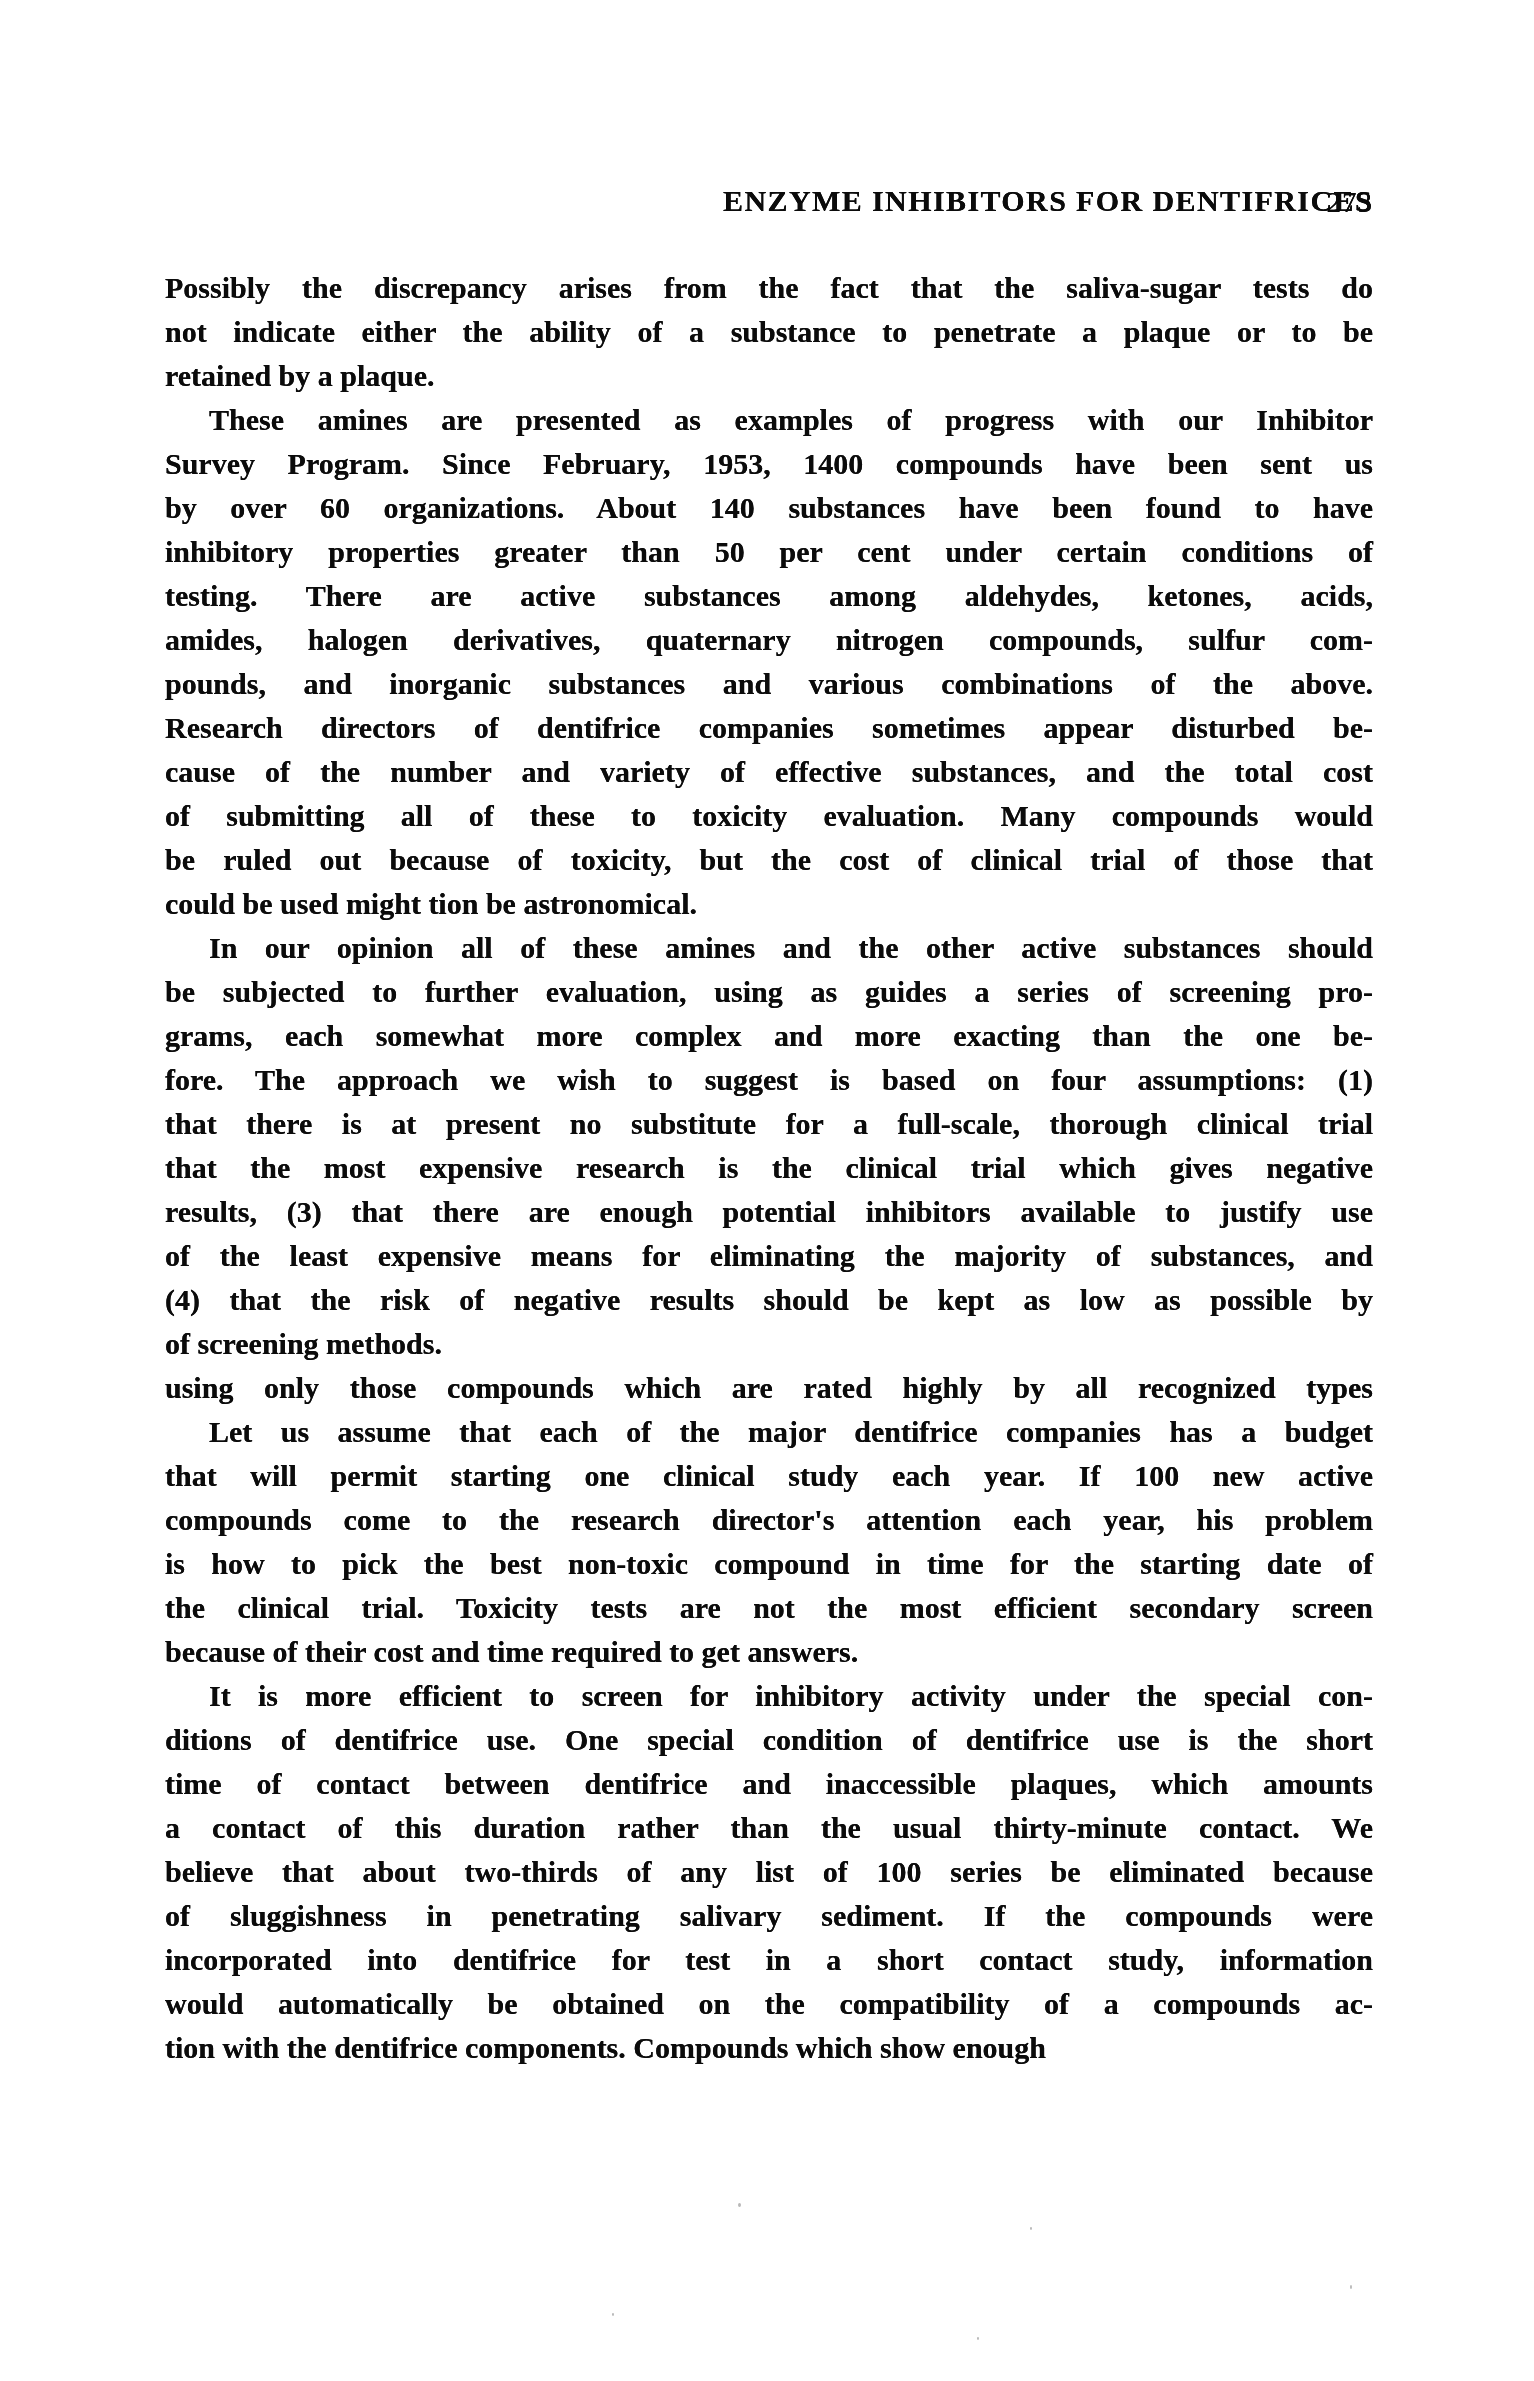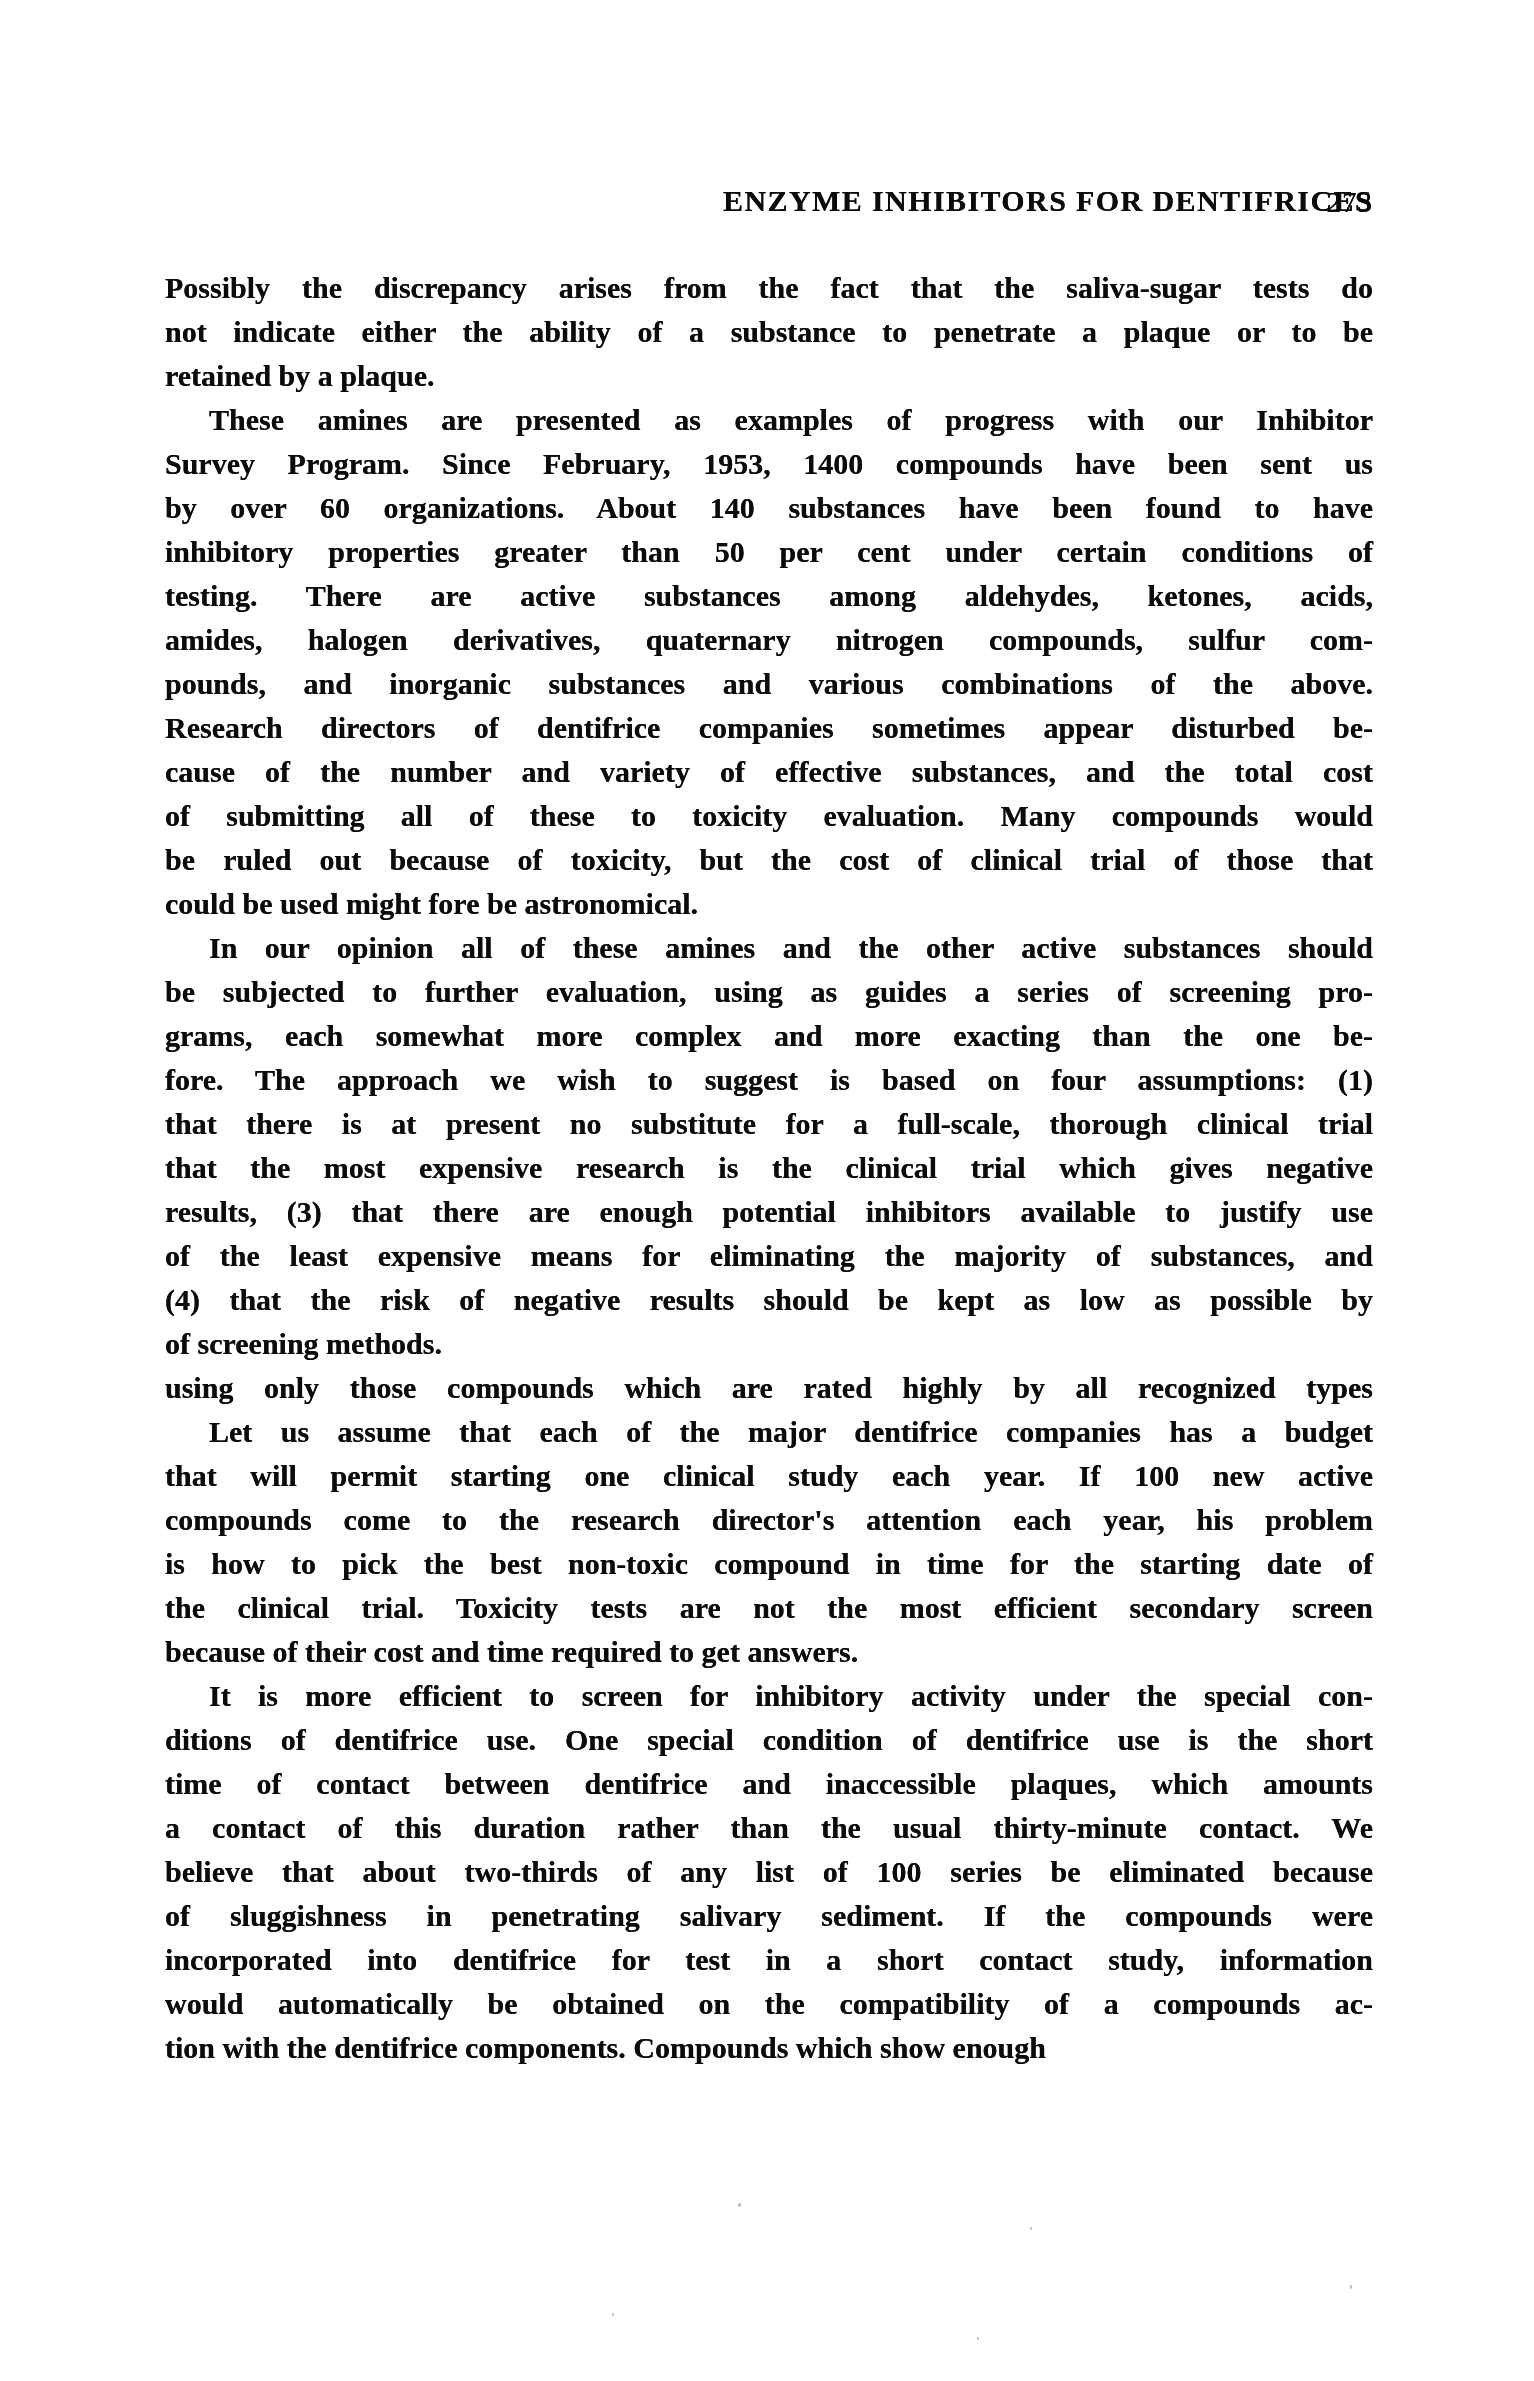--- a/index.html
+++ b/index.html
@@ -81,21 +81,21 @@
     <div class="ln">Survey Program. Since February, 1953, 1400 compounds have been sent us</div>
     <div class="ln">by over 60 organizations. About 140 substances have been found to have</div>
     <div class="ln">inhibitory properties greater than 50 per cent under certain conditions of</div>
     <div class="ln">testing. There are active substances among aldehydes, ketones, acids,</div>
     <div class="ln">amides, halogen derivatives, quaternary nitrogen compounds, sulfur com-</div>
     <div class="ln">pounds, and inorganic substances and various combinations of the above.</div>
     <div class="ln">Research directors of dentifrice companies sometimes appear disturbed be-</div>
     <div class="ln">cause of the number and variety of effective substances, and the total cost</div>
     <div class="ln">of submitting all of these to toxicity evaluation. Many compounds would</div>
     <div class="ln">be ruled out because of toxicity, but the cost of clinical trial of those that</div>
-    <div class="ln last">could be used might fore be astronomical.</div>
+    <div class="ln last">could be used might tion be astronomical.</div>
   </div>
 
   <div class="para">
     <div class="ln first">In our opinion all of these amines and the other active substances should</div>
     <div class="ln">be subjected to further evaluation, using as guides a series of screening pro-</div>
     <div class="ln">grams, each somewhat more complex and more exacting than the one be-</div>
     <div class="ln">fore. The approach we wish to suggest is based on four assumptions: (1)</div>
     <div class="ln">that there is at present no substitute for a full-scale, thorough clinical trial</div>
     <div class="ln">that the most expensive research is the clinical trial which gives negative</div>
     <div class="ln">results, (3) that there are enough potential inhibitors available to justify use</div>

